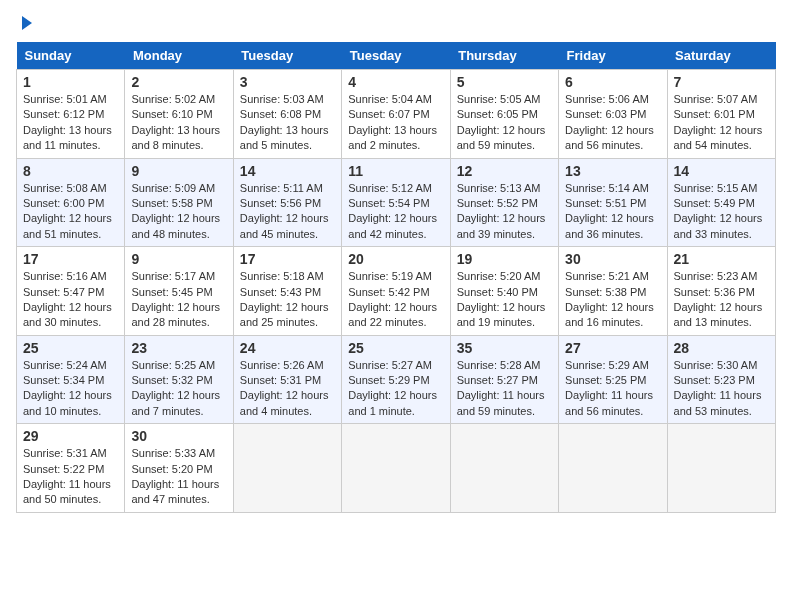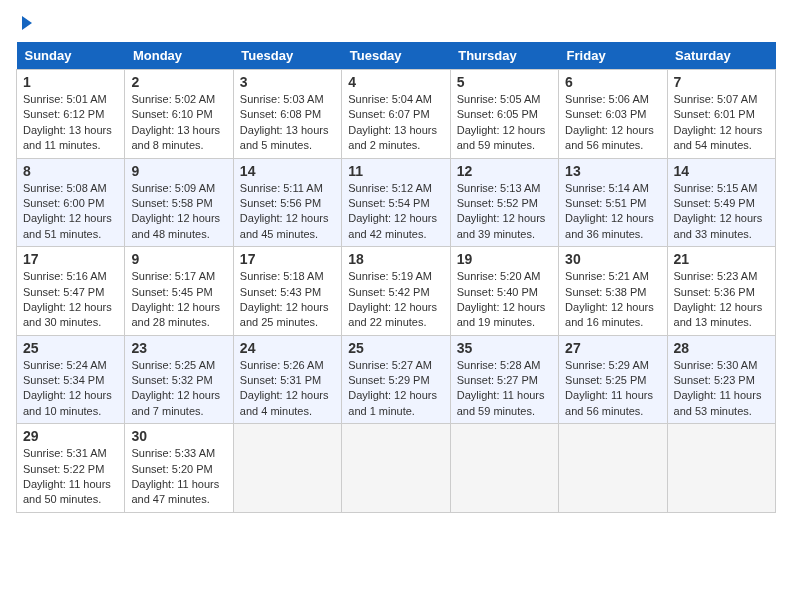--- a/index.html
+++ b/index.html
@@ -199,21 +199,21 @@
         </td>
         <td>
           <span class="day-num">9</span>
           <div class="day-info">Sunrise: 5:17 AM<br>Sunset: 5:45 PM<br>Daylight: 12 hours and 28 minutes.</div>
         </td>
         <td>
           <span class="day-num">17</span>
           <div class="day-info">Sunrise: 5:18 AM<br>Sunset: 5:43 PM<br>Daylight: 12 hours and 25 minutes.</div>
         </td>
         <td>
-          <span class="day-num">18</span>
+          <span class="day-num">20</span>
           <div class="day-info">Sunrise: 5:19 AM<br>Sunset: 5:42 PM<br>Daylight: 12 hours and 22 minutes.</div>
         </td>
         <td>
           <span class="day-num">19</span>
           <div class="day-info">Sunrise: 5:20 AM<br>Sunset: 5:40 PM<br>Daylight: 12 hours and 19 minutes.</div>
         </td>
         <td>
           <span class="day-num">30</span>
           <div class="day-info">Sunrise: 5:21 AM<br>Sunset: 5:38 PM<br>Daylight: 12 hours and 16 minutes.</div>
         </td>

